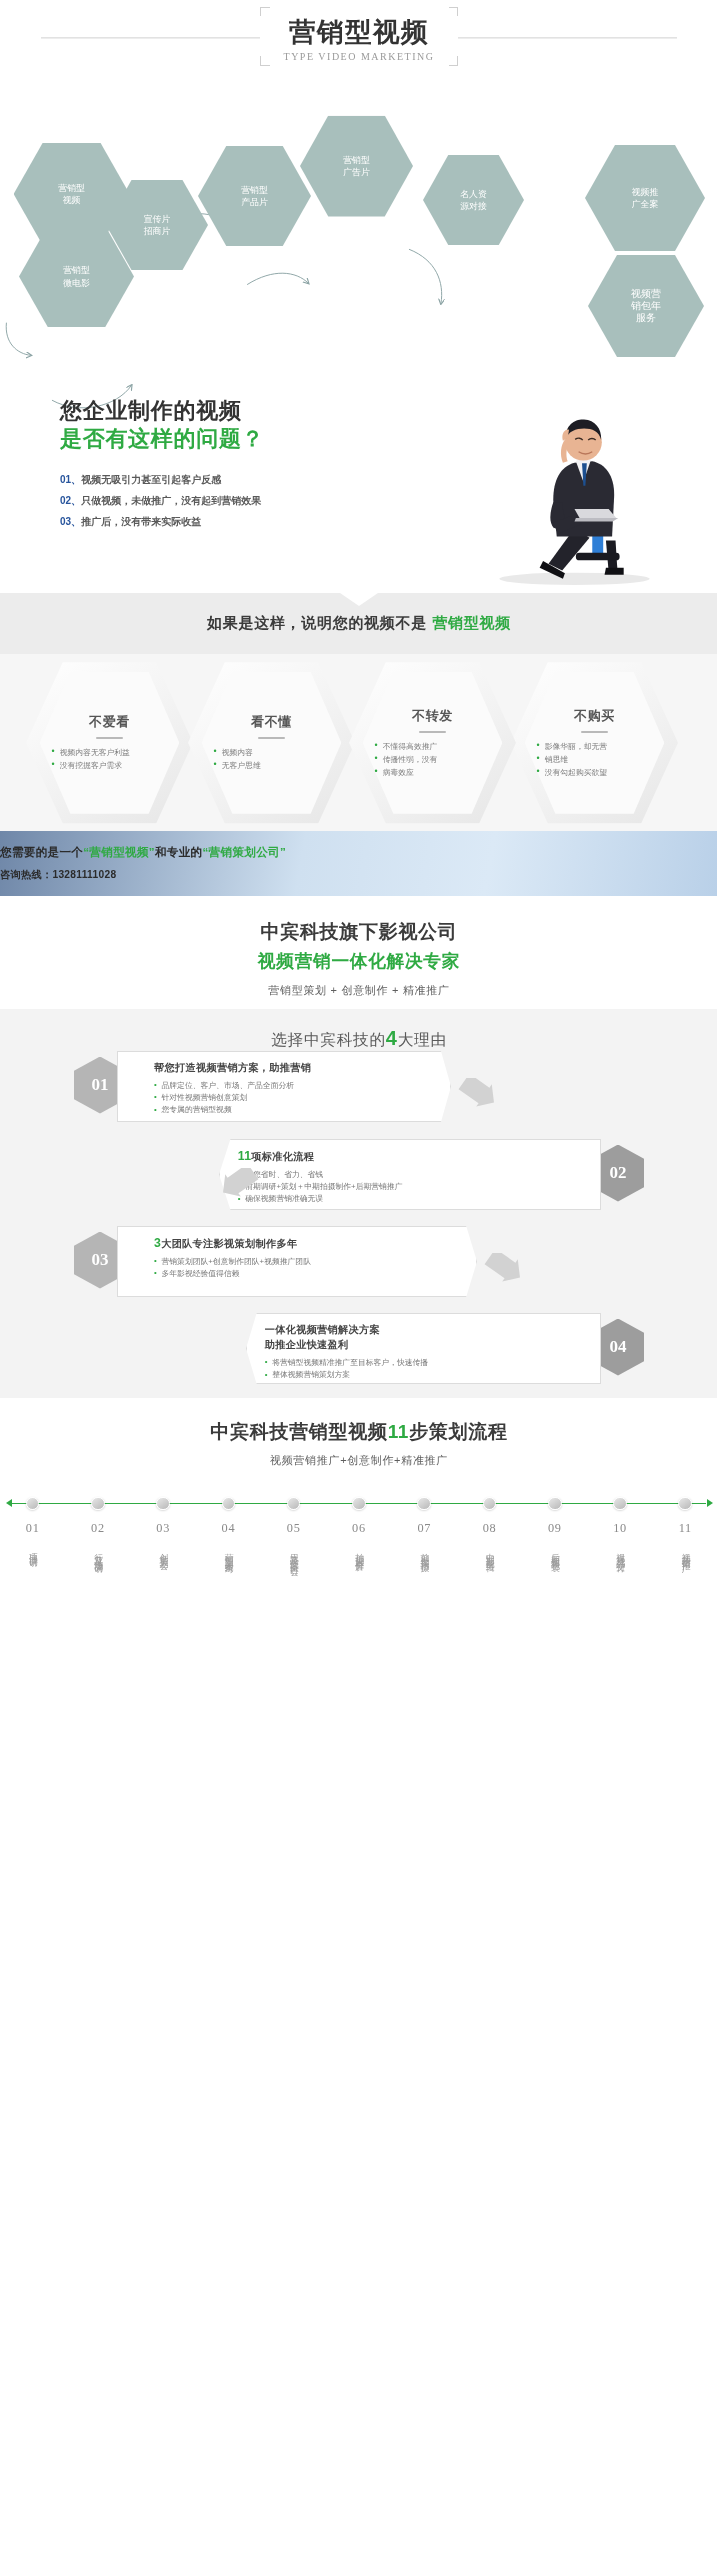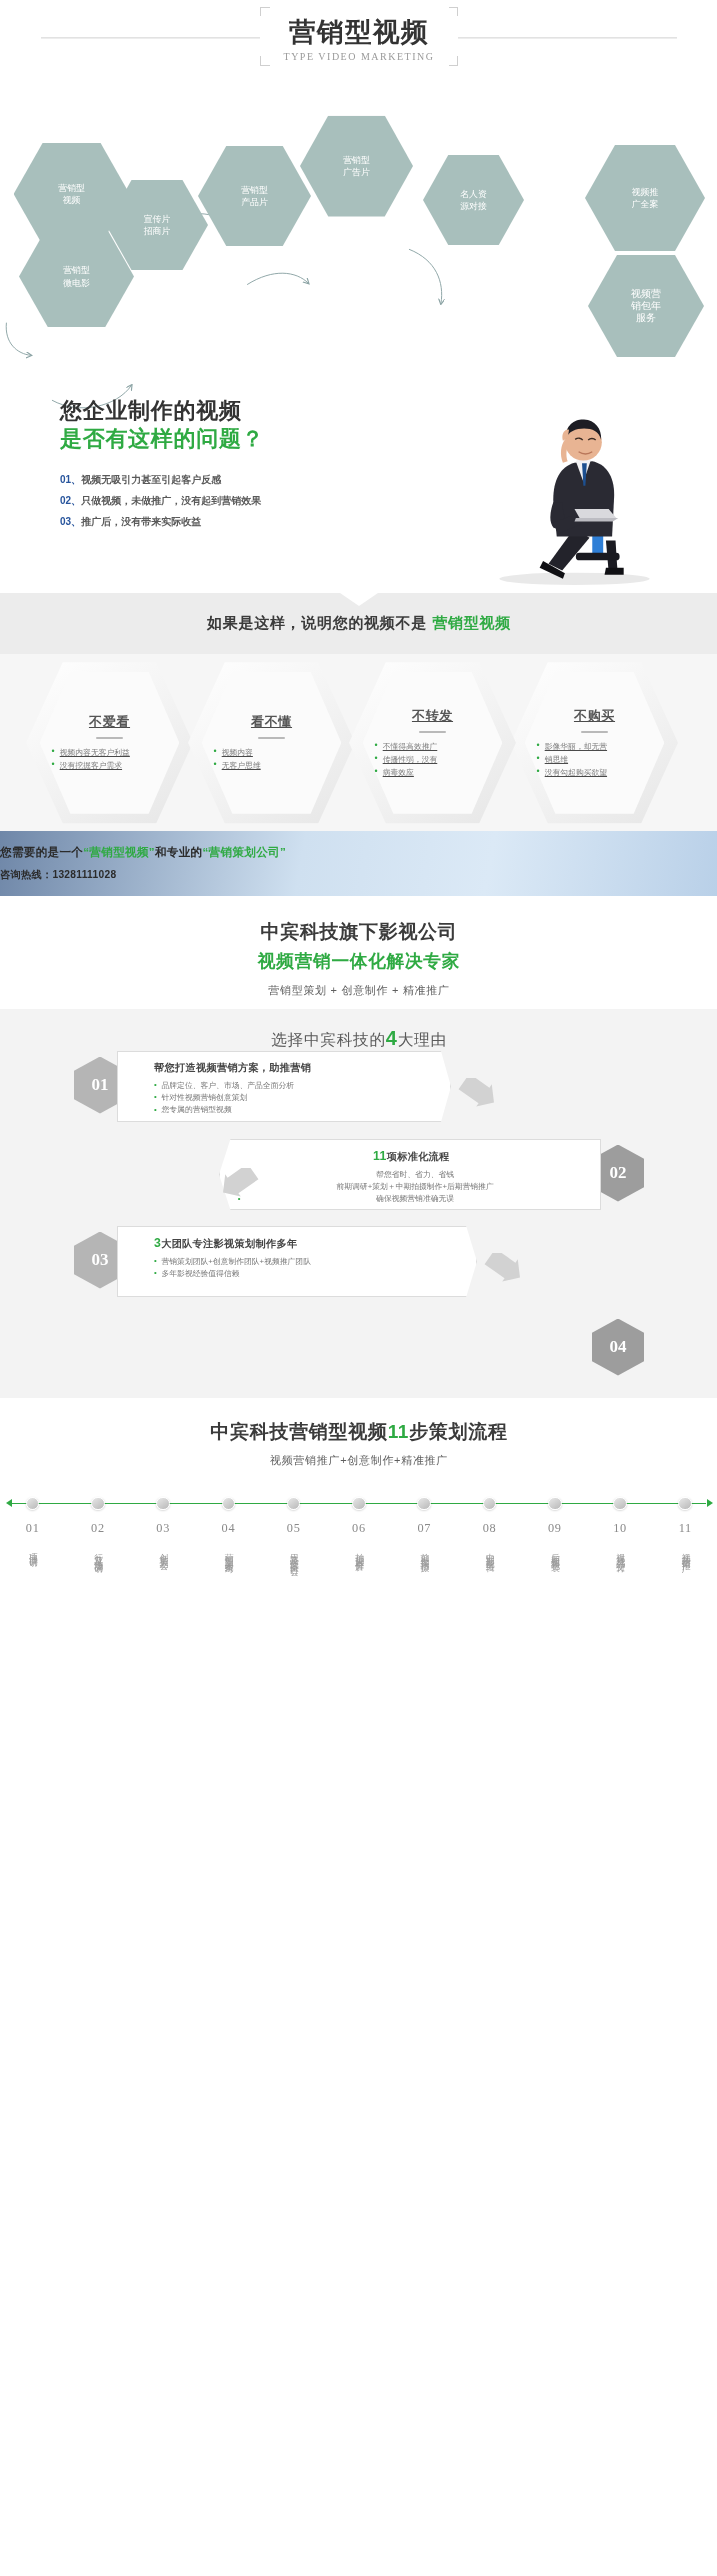--- a/index.html
+++ b/index.html
@@ -89,21 +89,21 @@
     position: absolute; inset: 0;
     background: linear-gradient(145deg, #ffffff 0%, #f2f2f2 55%, #e6e6e6 100%);
     clip-path: polygon(22% 0%, 78% 0%, 100% 50%, 78% 100%, 22% 100%, 0% 50%);
     box-shadow: 0 1.4px 4.1px rgba(0,0,0,0.08);
   }
   .pcard-hexin {
     position: absolute; top: 9.5px; left: 13.6px; right: 13.6px; bottom: 9.5px;
     background: #fbfbfb;
     clip-path: polygon(22% 0%, 78% 0%, 100% 50%, 78% 100%, 22% 100%, 0% 50%);
   }
-  .pcard-inner { position: relative; z-index: 2; text-align: center; width: 116px; text-decoration: underline; }
+  .pcard-inner { position: relative; z-index: 2; text-align: center; width: 116px; }
   .pcard-title { font-size: 13px; font-weight: bold; color: #555555; letter-spacing: 0.7px; }
   .pcard-div { width: 27px; height: 2px; background: #b9b9b9; margin: 6.1px auto 6.8px; border-radius: 1.4px; }
   .pcard-li {
     font-size: 7.8px; line-height: 13px; color: #7c7c7c;
     text-align: left; padding-left: 8.2px; position: relative;
   }
   .pcard-li::before {
     content: "\2022"; color: #2faa43; position: absolute; left: 0; top: -0.7px; font-size: 8.9px;
   }
 
@@ -395,21 +395,21 @@
         <div class="rli">针对性视频营销创意策划</div>
         <div class="rli">您专属的营销型视频</div>
       </div>
       <svg class="bigarrow" style="left:458px; top:27px;" viewBox="0 0 62 58">
         <path d="M4 6 L40 6 L40 0 L58 20 L40 40 L40 34 L4 34 Z" fill="#d2d2d2" transform="rotate(35 31 20)"></path>
       </svg>
     </div>
 
     <div class="rrow" style="left:0; top:130px; width:718px;">
       <div class="rnum dark" style="right:74px;">02</div>
-      <div class="rbody clipL" style="right:117px; width:382px;text-align:center;">
+      <div class="rbody clipL" style="right:117px; width:382px;">
         <div class="rtitle">
           <span class="g">11</span><span>项标准化流程</span>
         </div>
         <div class="rli">帮您省时、省力、省钱</div>
         <div class="rli">前期调研+策划＋中期拍摄制作+后期营销推广</div>
         <div class="rli">确保视频营销准确无误</div>
       </div>
       <svg class="bigarrow" style="left:217px; top:29px;" viewBox="0 0 62 58">
         <path d="M58 6 L22 6 L22 0 L4 20 L22 40 L22 34 L58 34 Z" fill="#d2d2d2" transform="rotate(-35 31 20)"></path>
       </svg>
@@ -424,20 +424,26 @@
         <div class="rli">营销策划团队+创意制作团队+视频推广团队</div>
         <div class="rli">多年影视经验值得信赖</div>
       </div>
       <svg class="bigarrow" style="left:484px; top:27px;" viewBox="0 0 62 58">
         <path d="M4 6 L40 6 L40 0 L58 20 L40 40 L40 34 L4 34 Z" fill="#d2d2d2" transform="rotate(35 31 20)"></path>
       </svg>
     </div>
 
     <div class="rrow" style="left:0; top:304px; width:718px;">
       <div class="rnum dark" style="right:74px;">04</div>
+      <div class="rbody clipL" style="right:117px; width:355px;">
+        <div class="rtitle" style="margin-bottom:1.4px;">一体化视频营销解决方案</div>
+        <div class="rtitle">助推企业快速盈利</div>
+        <div class="rli">将营销型视频精准推广至目标客户，快速传播</div>
+        <div class="rli">整体视频营销策划方案</div>
+      </div>
     </div>
   </div>
 
   <div class="sec-steps">
     <div class="steps-t1">
       <span>中宾科技营销型视频</span><span class="g">11</span><span>步策划流程</span>
     </div>
     <div class="steps-t2">视频营销推广+创意制作+精准推广</div>
 
     <div class="timeline">

